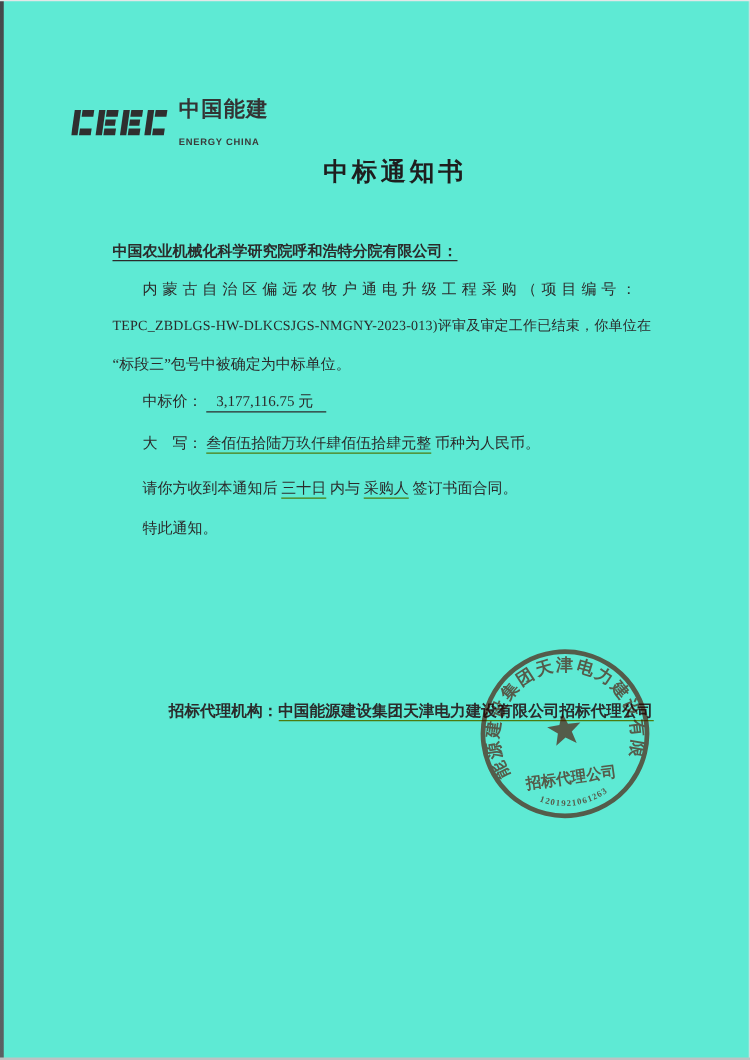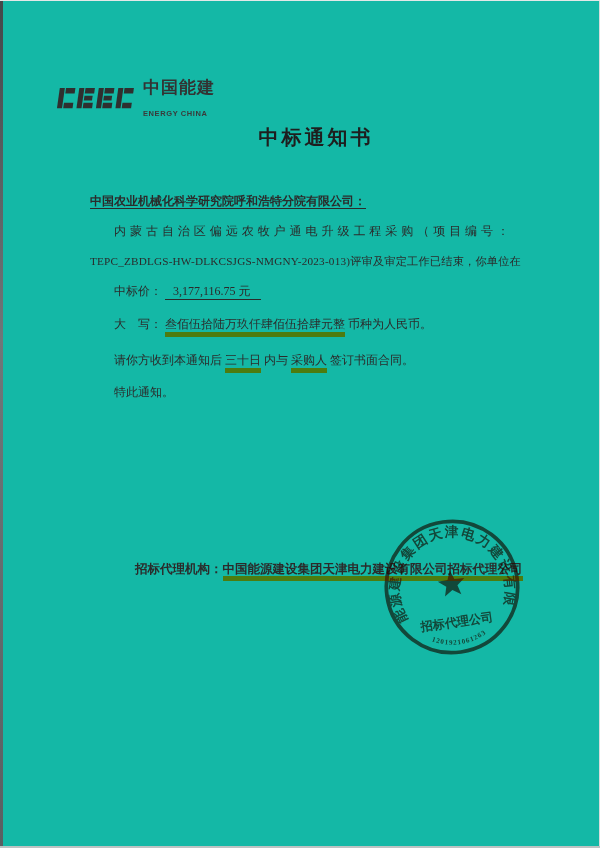--- a/index.html
+++ b/index.html
@@ -1,18 +1,18 @@
 <!DOCTYPE html>
 <html><head>
 <meta charset="utf-8">
 <style>
   html,body{margin:0;padding:0;background:#e8eaea;}
   .page{
     position:relative;width:600px;height:848px;margin:0 auto;
-    background:#14b8a6;overflow:hidden;
+    background:#5eead4;overflow:hidden;
     font-family:"Liberation Serif","DejaVu Serif",serif;
     color:#2b2b2b;
   }
   
   .edge-left{position:absolute;left:0;top:0;width:3px;height:100%;
     background:linear-gradient(180deg,#43484a,#6f7779 40%,#596062);}
   .edge-right{position:absolute;right:0;top:0;width:1px;height:100%;background:#d7dcdc;}
   .edge-bottom{position:absolute;left:0;bottom:0;width:100%;height:2px;background:#bcc3c3;}
   .edge-top{position:absolute;left:0;top:0;width:100%;height:1px;background:#e3e8e8;}
 
@@ -27,21 +27,21 @@
 
   .doc-title{position:absolute;left:0;top:124px;width:100%;text-align:center;
     font-size:20px;font-weight:bold;letter-spacing:3px;color:#1e1e1e;padding-left:16px;}
 
   .letter{position:absolute;left:90px;top:186px;width:424px;font-size:12px;line-height:30px;}
   .ln{height:30px;white-space:nowrap;}
   .addressee{font-weight:bold;text-decoration:underline;text-underline-offset:3px;}
   .indent{padding-left:24px;}
   .spread{letter-spacing:0.33em;}
   .code-line{font-size:11.2px;letter-spacing:0.2px;}
-  .u{border-bottom:5px solid #4d7c0f;padding-bottom:1px;}
+  .u{border-bottom:1px solid #4d7c0f;padding-bottom:1px;}
   .price-value{border-bottom:1px solid #2b2b2b;padding:0 10px 1px 8px;}
   .m3{margin-top:3px;} .m6{margin-top:6px;} .m2{margin-top:2px;}
 
   .agency{position:absolute;left:135px;top:561px;font-size:12.5px;font-weight:bold;
     white-space:nowrap;z-index:1;}
   .agency .u{padding-bottom:0;}
   .date-line{position:absolute;left:377px;top:626px;font-size:12.5px;white-space:nowrap;z-index:1;}
 
   .stamp{position:absolute;left:377px;top:512px;width:150px;height:150px;
     transform:rotate(-8deg);opacity:0.85;mix-blend-mode:multiply;z-index:2;pointer-events:none;}
@@ -84,20 +84,21 @@
       <div class="logo-en">ENERGY CHINA</div>
     </div>
   </div>
 
   <div class="doc-title">中标通知书</div>
 
   <div class="letter">
     <div class="ln addressee">中国农业机械化科学研究院呼和浩特分院有限公司：</div>
     <div class="ln indent spread">内蒙古自治区偏远农牧户通电升级工程采购（项目编号：</div>
     <div class="ln code-line">TEPC_ZBDLGS-HW-DLKCSJGS-NMGNY-2023-013)评审及审定工作已结束，你单位在</div>
+    <div class="ln">“标段三”包号中被确定为中标单位。</div>
     <div class="ln indent">
       <span>中标价：</span>
       <span class="price-value">3,177,116.75 元</span>
     </div>
     <div class="ln indent m3">
       <span>大　写：</span>
       <span class="u">叁佰伍拾陆万玖仟肆佰伍拾肆元整</span>
       <span>币种为人民币。</span>
     </div>
     <div class="ln indent m6">

